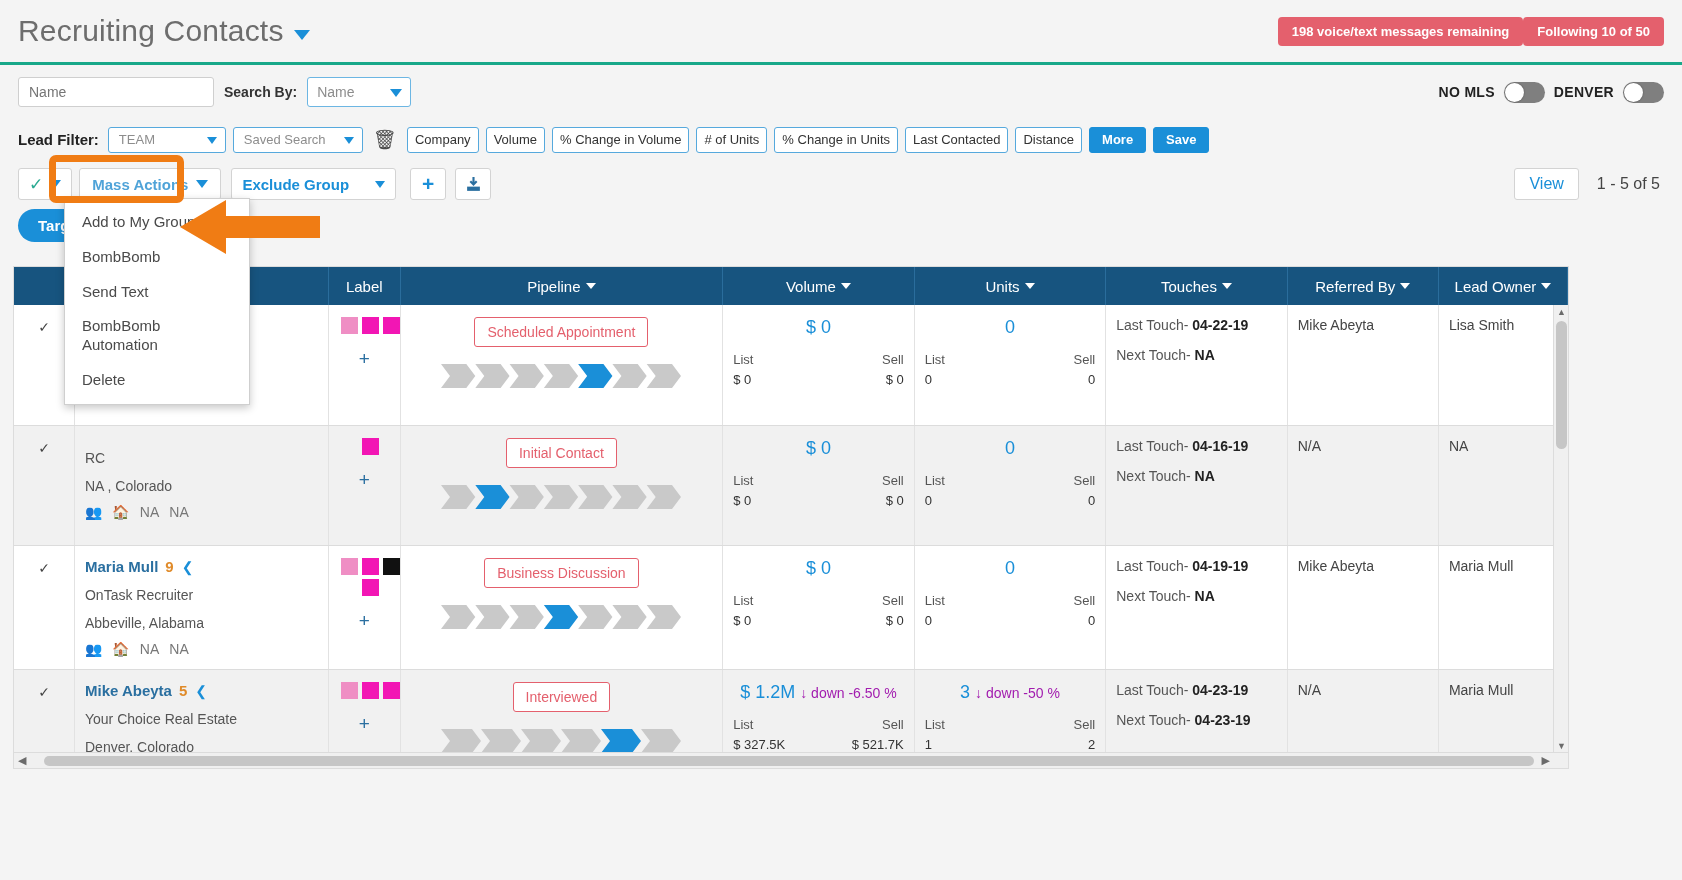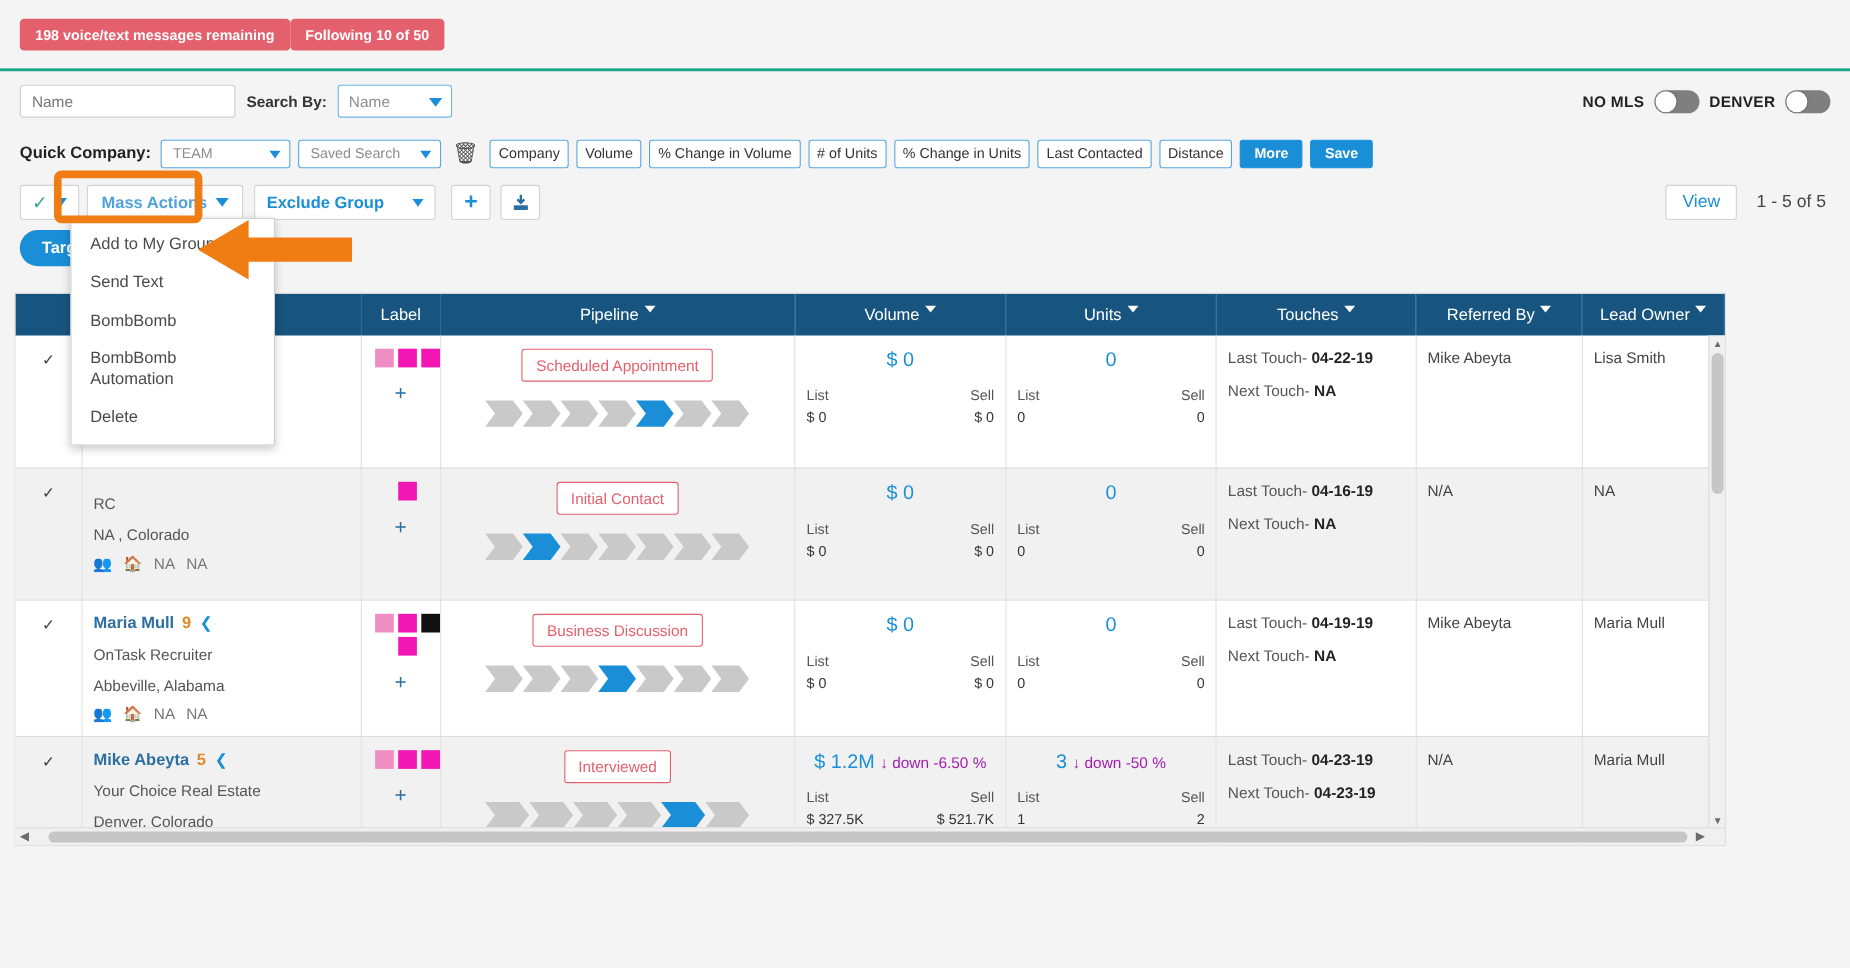--- a/index.html
+++ b/index.html
@@ -151,21 +151,21 @@
   .table-wrap {
     position: absolute; left: 13px; top: 266px; width: 1556px; height: 503px;
     background: #fff; border: 1px solid #dcdcdc; overflow: hidden;
   }
   table.grid { width: 100%; border-collapse: collapse; table-layout: fixed; }
   table.grid thead th {
     background: #17547f; color: #fff; font-size: 15px; font-weight: normal;
     height: 38px; border-right: 1px solid #2a6d9c; text-align: center;
     vertical-align: middle; padding: 0 6px;
   }
-  table.grid thead th .hdr { display: inline-flex; align-items: flex-start; gap: 5px; }
+  table.grid thead th .hdr { display: inline-flex; align-items: center; gap: 5px; }
   .tri-white { width: 0; height: 0; border-left: 5px solid transparent; border-right: 5px solid transparent; border-top: 6px solid #fff; }
   table.grid tbody td {
     border-right: 1px solid #e2e2e2; border-bottom: 1px solid #dcdcdc;
     vertical-align: top; padding: 12px 10px; font-size: 14px; color: #444;
     height: 120px;
   }
   tr.alt td { background: #f1f1f1; }
   .c-check { text-align: center; color: #2aaa92; font-size: 19px; padding-top: 14px !important; }
   .nm { font-weight: bold; color: #2a6fa0; font-size: 15px; }
   .cnt { color: #e08b2a; font-weight: bold; font-size: 15px; margin-left: 7px; }
@@ -205,20 +205,24 @@
   .hs-arrow { position: absolute; top: 1px; font-size: 11px; color: #6b6b6b; }
 
   .bottom-strip { position: absolute; left: 0; right: 0; bottom: 0; height: 40px; background: #f4f4f4; }
 </style>
 </head>
 <body>
 
 <div class="page">
 
   <div class="header-bar">
+    <div class="title-wrap">
+      <span class="page-title">Recruiting Contacts</span>
+      <span class="caret-blue"></span>
+    </div>
     <div class="header-badges">
       <span class="badge-red">198 voice/text messages remaining</span>
       <span class="badge-red">Following 10 of 50</span>
     </div>
   </div>
   <div class="teal-rule"></div>
 
   <div class="search-row">
     <div class="search-left">
       <input class="txt-input" type="text" placeholder="Name" style="">
@@ -234,21 +238,21 @@
           <i></i>
         </span>
       <span class="toggle-label">DENVER</span>
       <span class="toggle">
           <i></i>
         </span>
     </div>
   </div>
 
   <div class="qf-row">
-    <span class="qf-label">Quick Company:</span>
+    <span class="qf-label">Lead Filter:</span>
     <div class="qf-sel w1">
       <span>TEAM</span>
       <span class="tri"></span>
     </div>
     <div class="qf-sel w2">
       <span>Saved Search</span>
       <span class="tri"></span>
     </div>
     <span class="trash-ico">🗑</span>
     <span class="chip">Company</span>
@@ -286,22 +290,22 @@
     <div class="view-btn">View</div>
     <div class="pager-count" style="margin-left:18px;margin-right:4px">1 - 5 of 5</div>
   </div>
 
   <div class="target-row">
     <div class="target-btn">Target</div>
   </div>
 
   <div class="dropdown">
     <div class="dd-item">Add to My Group</div>
+    <div class="dd-item">BombBomb</div>
     <div class="dd-item">Send Text</div>
-    <div class="dd-item">BombBomb</div>
     <div class="dd-item" style="width:90px">BombBomb Automation</div>
     <div class="dd-item">Delete</div>
   </div>
 
   <div class="orange-box"></div>
   <svg class="orange-arrow" width="140" height="62" viewBox="0 0 140 62">
     <polygon points="0,31 46,4 46,20 140,20 140,42 46,42 46,58" fill="#f07c14"></polygon>
   </svg>
 
   <div class="table-wrap">

